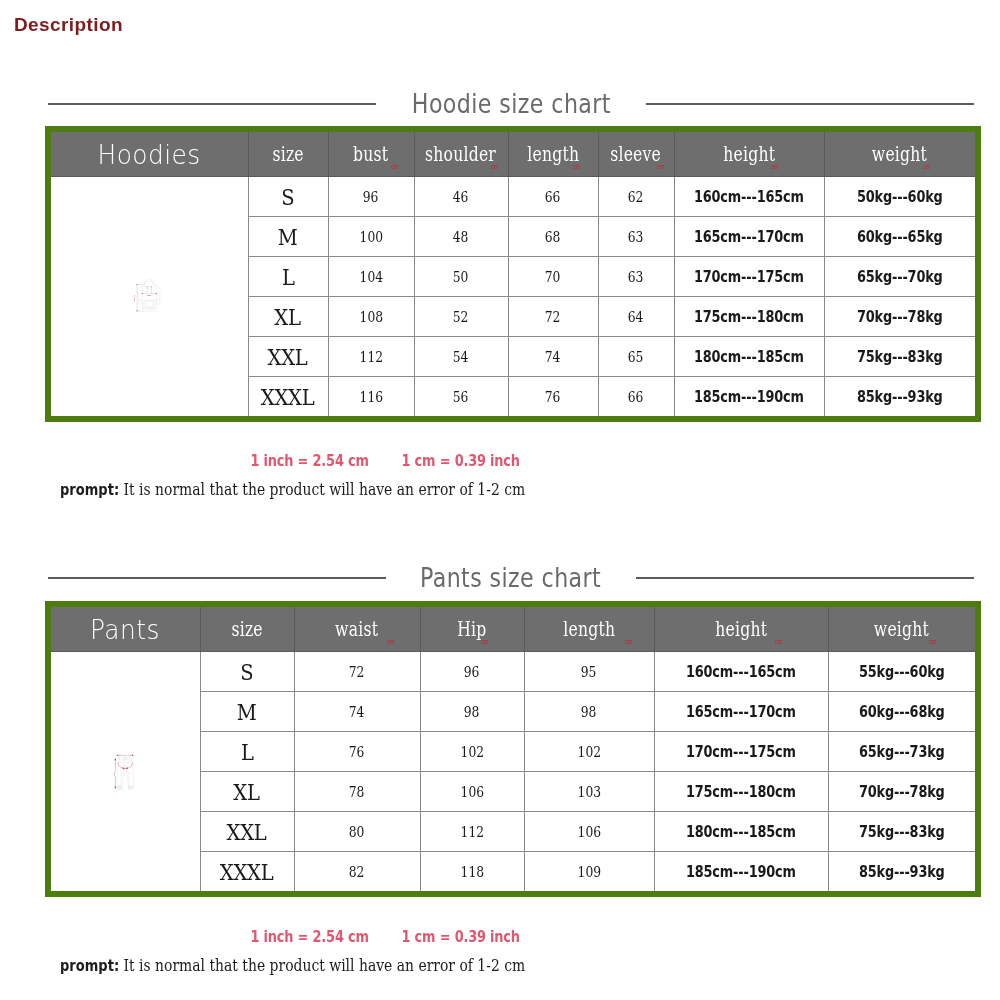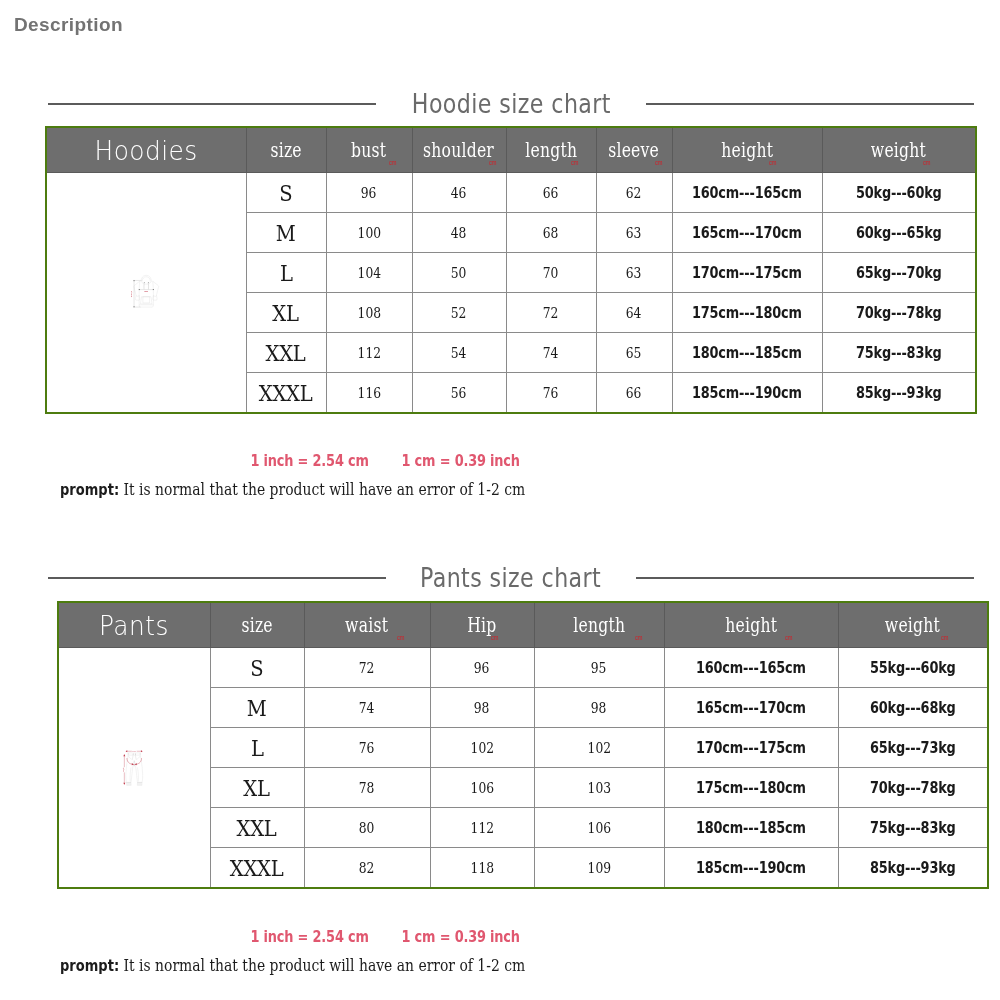--- a/index.html
+++ b/index.html
@@ -17,21 +17,21 @@
   }
 
   
   .page-title {
     position: absolute;
     left: 14px;
     top: 14px;
     font-size: 19px;
     font-weight: bold;
     letter-spacing: 0.4px;
-    color: #737373;
+    color: #7f1d1d;
   }
 
   
   .chart-title-row {
     position: absolute;
     left: 48px;
     width: 926px;
     display: flex;
     align-items: center;
     gap: 14px;
@@ -50,21 +50,21 @@
     transform-origin: center;
     letter-spacing: 0.5px;
   }
 
   
   .size-table {
     position: absolute;
     border-collapse: collapse;
     table-layout: fixed;
     background: #ffffff;
-    border: 2px solid #4d7c0f;
+    border: 6px solid #4d7c0f;
   }
   .size-table th,
   .size-table td {
     border: 1px solid #8a8a8a;
     text-align: center;
     vertical-align: middle;
     padding: 0;
   }
   .size-table thead th {
     background: #6e6e6e;
@@ -322,21 +322,21 @@
     <span>It is normal that the product will have an error of 1-2 cm</span>
   </div>
 </div>
 
 <div class="chart-title-row" style="top:562px;">
   <div class="rule"></div>
   <div class="chart-title-text">Pants size chart</div>
   <div class="rule"></div>
 </div>
 
-<table class="size-table" id="pants-table" style="left:45px; top:601px; width:930px;margin-left:12px;">
+<table class="size-table" id="pants-table" style="left:45px; top:601px; width:930px;">
   <colgroup>
     <col style="width:152px">
       <col style="width:94px">
       <col style="width:126px">
     <col style="width:104px">
       <col style="width:130px">
       <col style="width:174px">
     <col style="width:150px">
   </colgroup>
   <thead>

